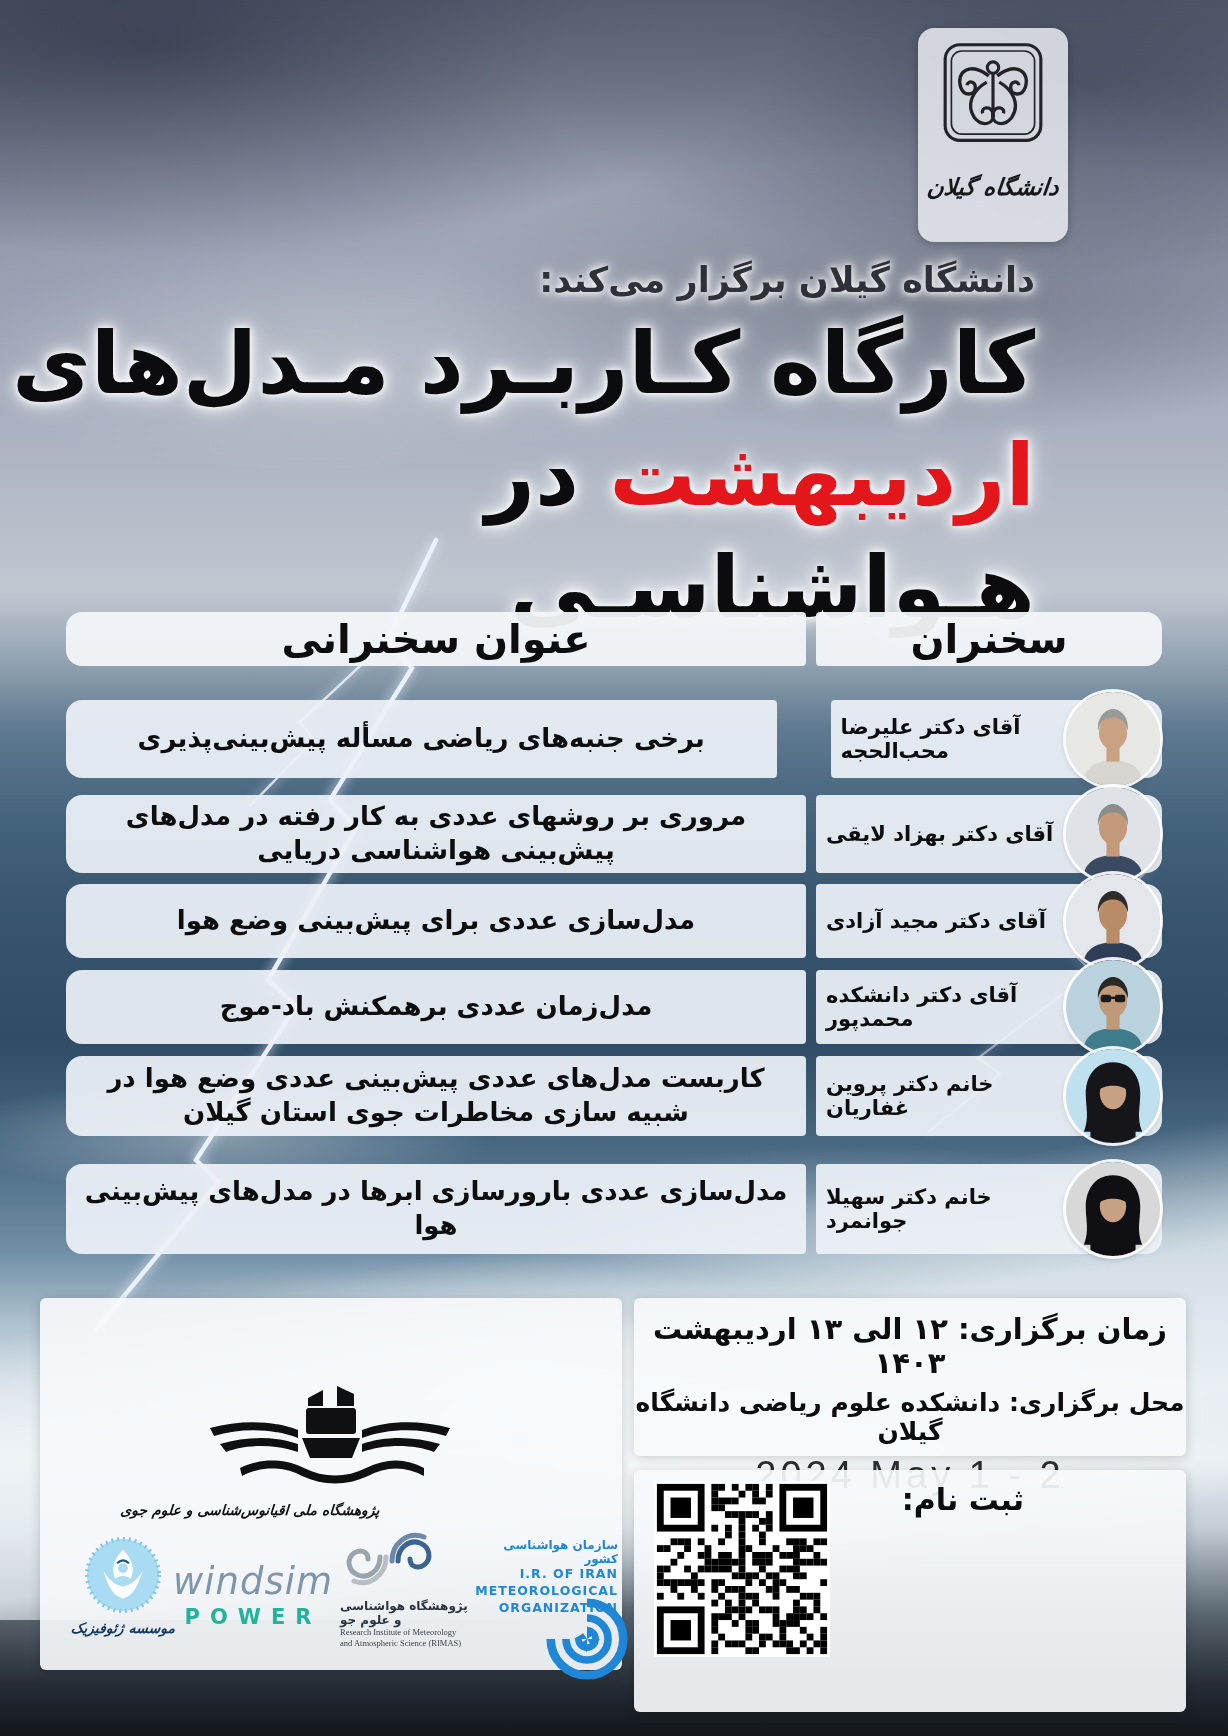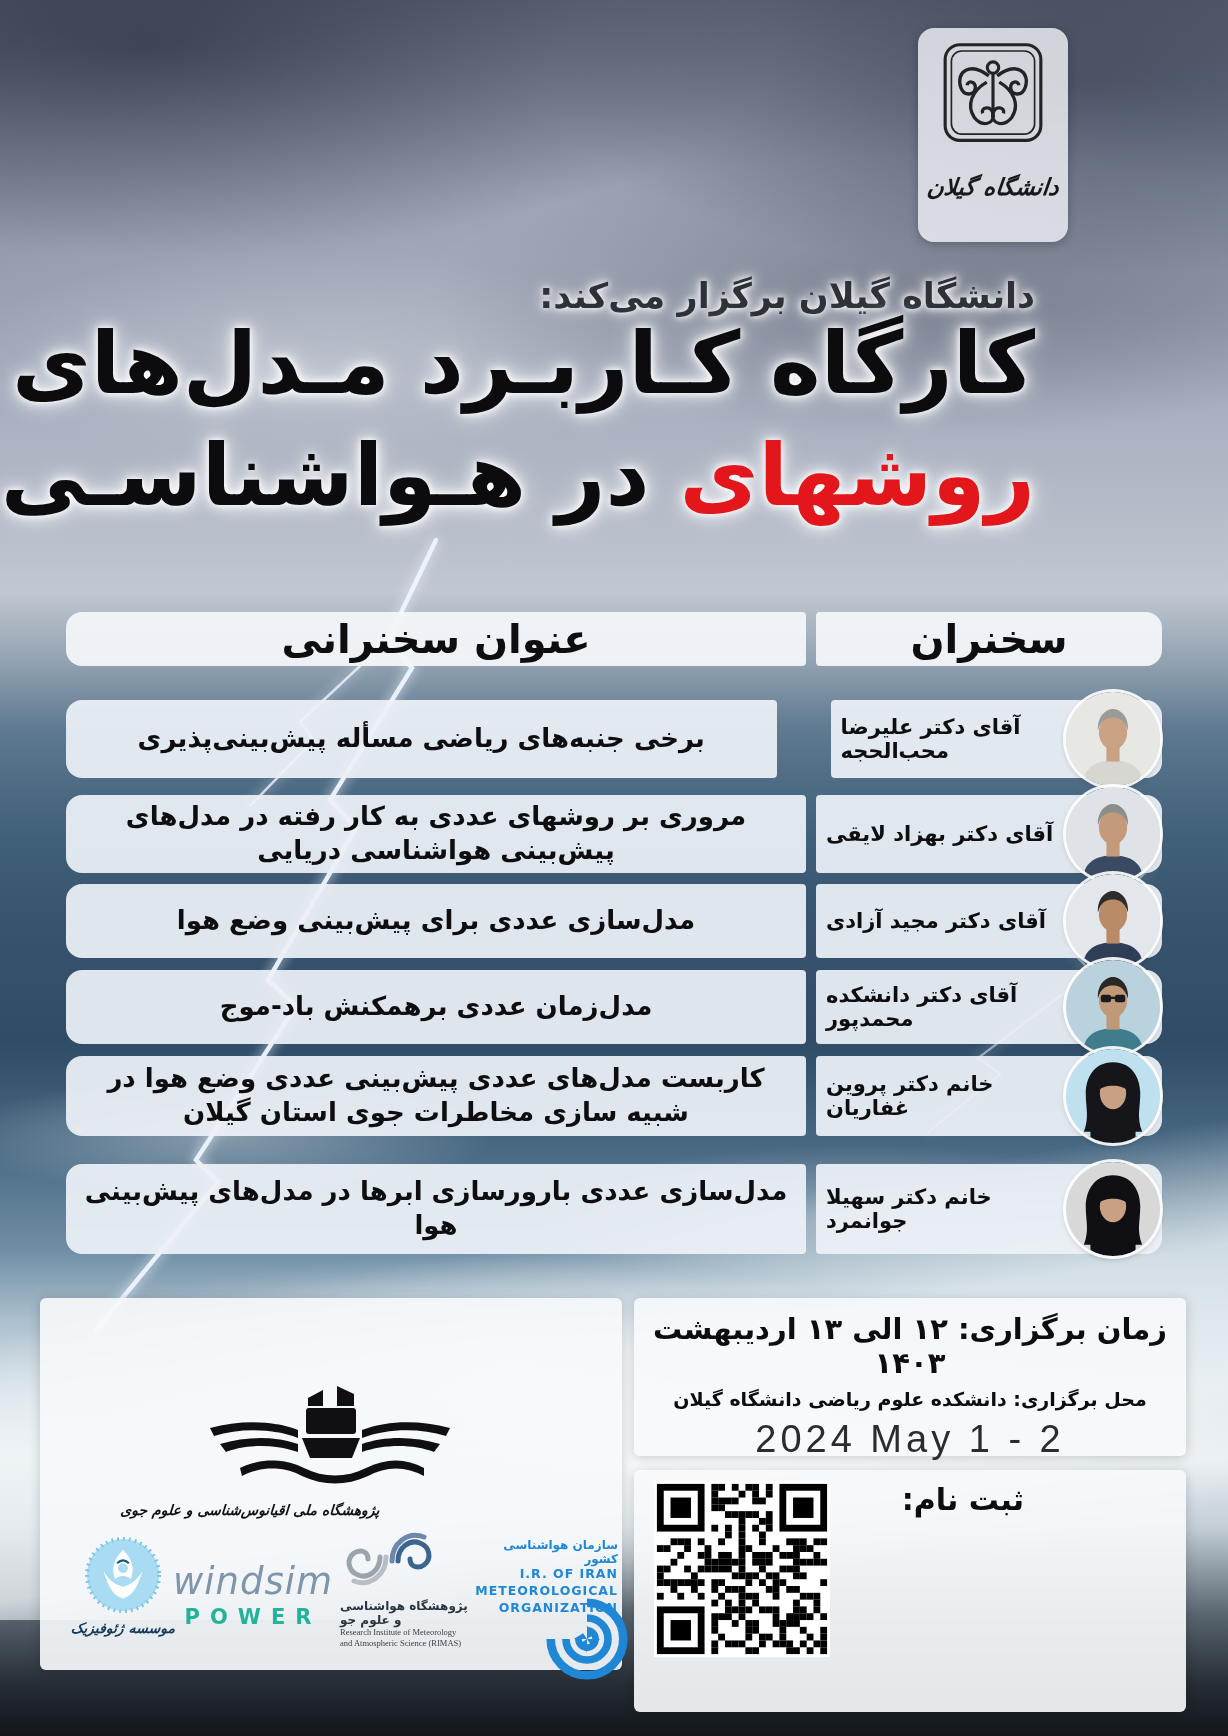--- a/index.html
+++ b/index.html
@@ -29,21 +29,21 @@
       linear-gradient(170deg, transparent 40%, rgba(240,245,248,.75) 55%, rgba(240,245,248,.75) 72%, transparent 86%);}
   .lightning{left:0;top:0;pointer-events:none;}
   
   .glogo{left:918px;top:28px;width:150px;height:214px;border-radius:16px;
     background:rgba(233,235,240,.85);box-shadow:0 2px 10px rgba(0,0,0,.25);
     display:flex;flex-direction:column;align-items:center;justify-content:flex-start;padding-top:12px;box-sizing:border-box;}
   .glogo .gtext{font-size:23px;font-weight:bold;font-style:italic;color:#17181c;
     transform:skewX(-6deg);margin-top:6px;}
   
   .kicker{right:193px;top:260px;font-size:35px;font-weight:bold;color:#2e3138;direction:rtl;
-    text-shadow:0 0 6px #fff,0 0 12px rgba(255,255,255,.9),0 0 20px rgba(255,255,255,.55);margin-top:16px;}
+    text-shadow:0 0 6px #fff,0 0 12px rgba(255,255,255,.9),0 0 20px rgba(255,255,255,.55);}
   .title{right:193px;top:308px;direction:rtl;text-align:right;font-weight:bold;
     font-size:86px;line-height:1.3;color:#0c0c0e;
     text-shadow:0 0 6px #fff,0 0 14px rgba(255,255,255,.95),0 0 26px rgba(255,255,255,.7);}
   .title .red{color:#e2161b;}
   
   .trow{left:66px;width:1096px;display:flex;}
   .cell{background:rgba(237,241,246,.93);box-sizing:border-box;}
   .cell-title{width:740px;border-radius:16px 4px 4px 16px;margin-right:10px;
     display:flex;align-items:center;justify-content:center;text-align:center;
     direction:rtl;font-weight:bold;color:#0e0e10;}
@@ -61,21 +61,21 @@
   .hdr{top:612px;height:54px;}
   .r1{top:700px;height:78px;gap:44px;} .r2{top:795px;height:78px;} .r3{top:884px;height:74px;}
   .r4{top:970px;height:74px;} .r5{top:1056px;height:80px;} .r6{top:1164px;height:90px;}
   
   .box{background:rgba(246,248,251,.92);border-radius:6px;box-shadow:0 2px 12px rgba(0,0,0,.18);}
   .sponsor-box{left:40px;top:1298px;width:582px;height:372px;}
   .date-box{left:634px;top:1298px;width:552px;height:158px;direction:rtl;text-align:center;
     padding-top:14px;box-sizing:border-box;}
   .reg-box{left:634px;top:1470px;width:552px;height:242px;}
   .date-line1{font-size:29px;font-weight:bold;color:#0d0d0f;}
-  .date-line2{font-size:19px;font-weight:bold;color:#0d0d0f;margin-top:8px;}
+  .date-line2{font-size:25px;font-weight:bold;color:#0d0d0f;margin-top:8px;}
   .date-line3{font-family:"Liberation Sans",sans-serif;font-size:38px;color:#2c2c2e;
     letter-spacing:4px;margin-top:8px;direction:ltr;}
   .reg-label{position:absolute;right:162px;top:12px;font-size:30px;font-weight:bold;
     color:#0d0d0f;direction:rtl;}
   .qr{position:absolute;left:20px;top:11px;width:176px;height:176px;background:#fff;}
   
   .ship{position:absolute;left:140px;top:86px;}
   .ship-caption{position:absolute;left:40px;top:204px;width:340px;text-align:center;
     font-size:14px;font-weight:bold;font-style:italic;color:#111;direction:rtl;transform:skewX(-4deg);}
   .tehran{position:absolute;left:28px;top:238px;width:110px;text-align:center;}
@@ -129,21 +129,21 @@
       <path d="M54 34 C72 20 86 30 81 45 C78 54 67 53 67 45 C67 39 74 38 75 43" stroke-width="3.2"></path>
       <path d="M56 40 C70 48 76 62 68 74 C60 84 48 80 50 70 C52 62 62 64 60 70" stroke-width="3.2"></path>
     </g>
   </svg>
   <div class="gtext" dir="rtl">دانشگاه گیلان</div>
 </div>
 
 <div class="abs kicker">دانشگاه گیلان برگزار می‌کند:</div>
 <div class="abs title">
   <div>کارگاه کـاربـرد مـدل‌های</div>
-  <div><span class="red">روشهای</span><span> در هـواشناسـی</span></div>
+  <div><span class="red">اردیبهشت</span><span> در هـواشناسـی</span></div>
 </div>
 
 <div class="abs trow hdr">
   <div class="cell cell-title">عنوان سخنرانی</div>
   <div class="cell cell-speaker">سخنران</div>
 </div>
 
 <div class="abs trow row r1">
   <div class="cell cell-title">برخی جنبه‌های ریاضی مسأله پیش‌بینی‌پذیری</div>
   <div class="cell cell-speaker">

